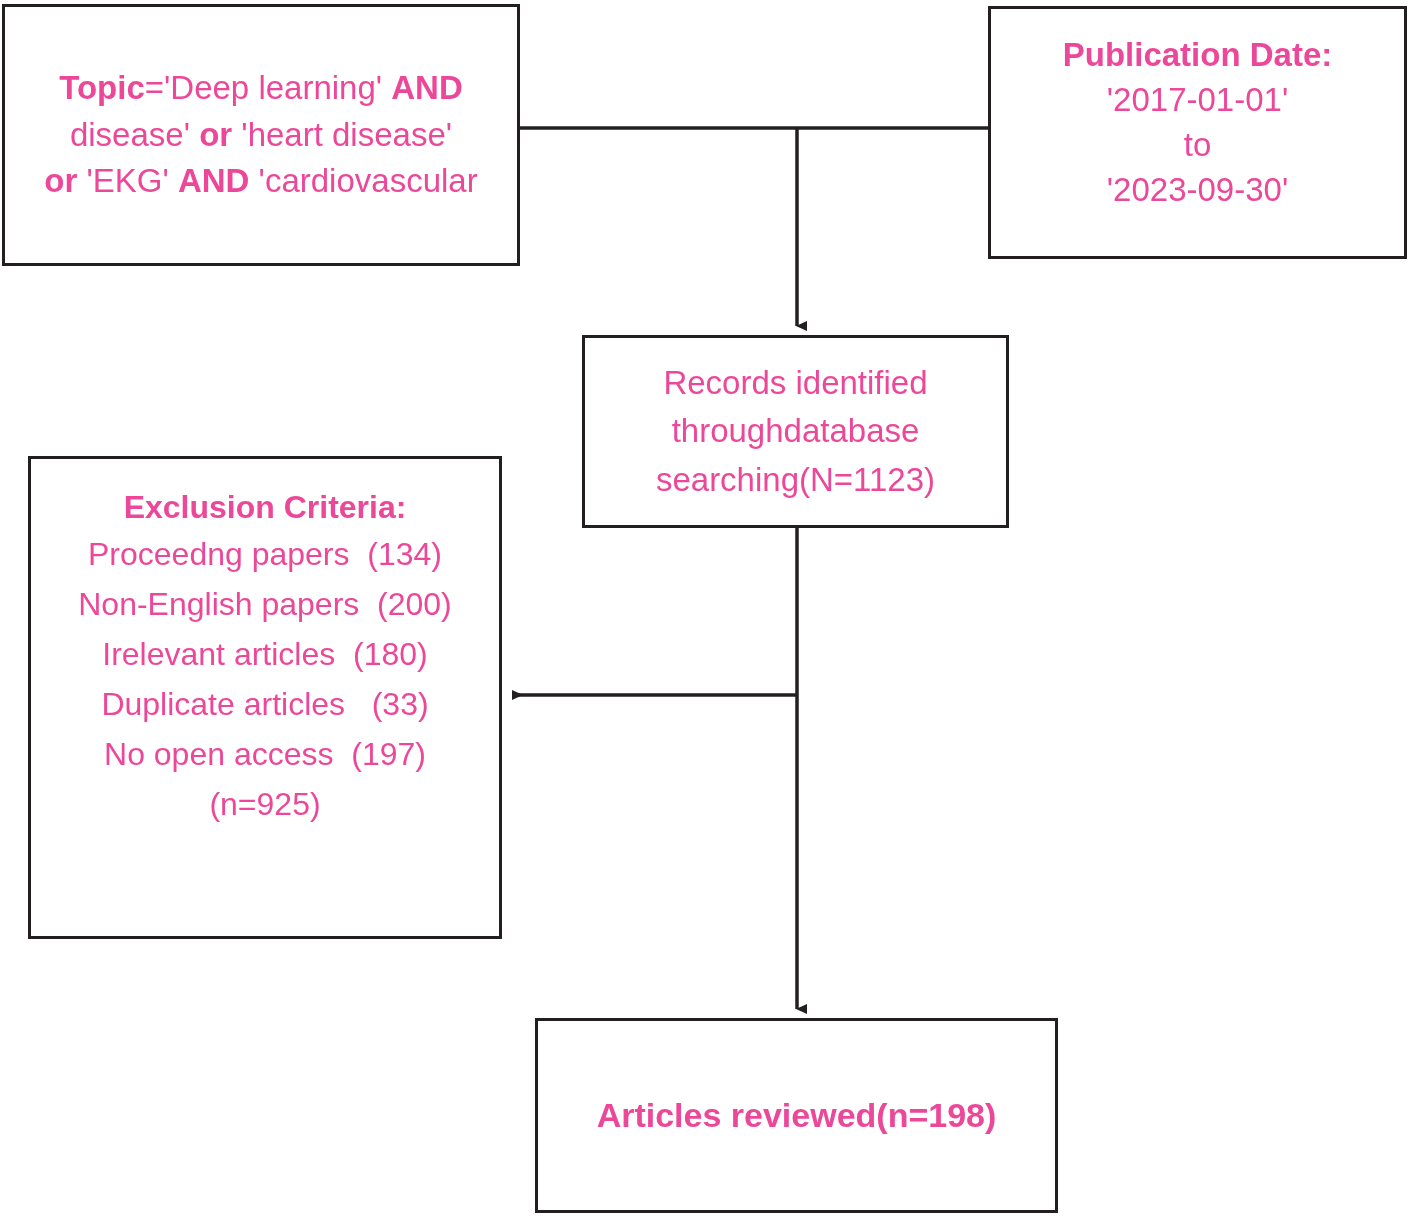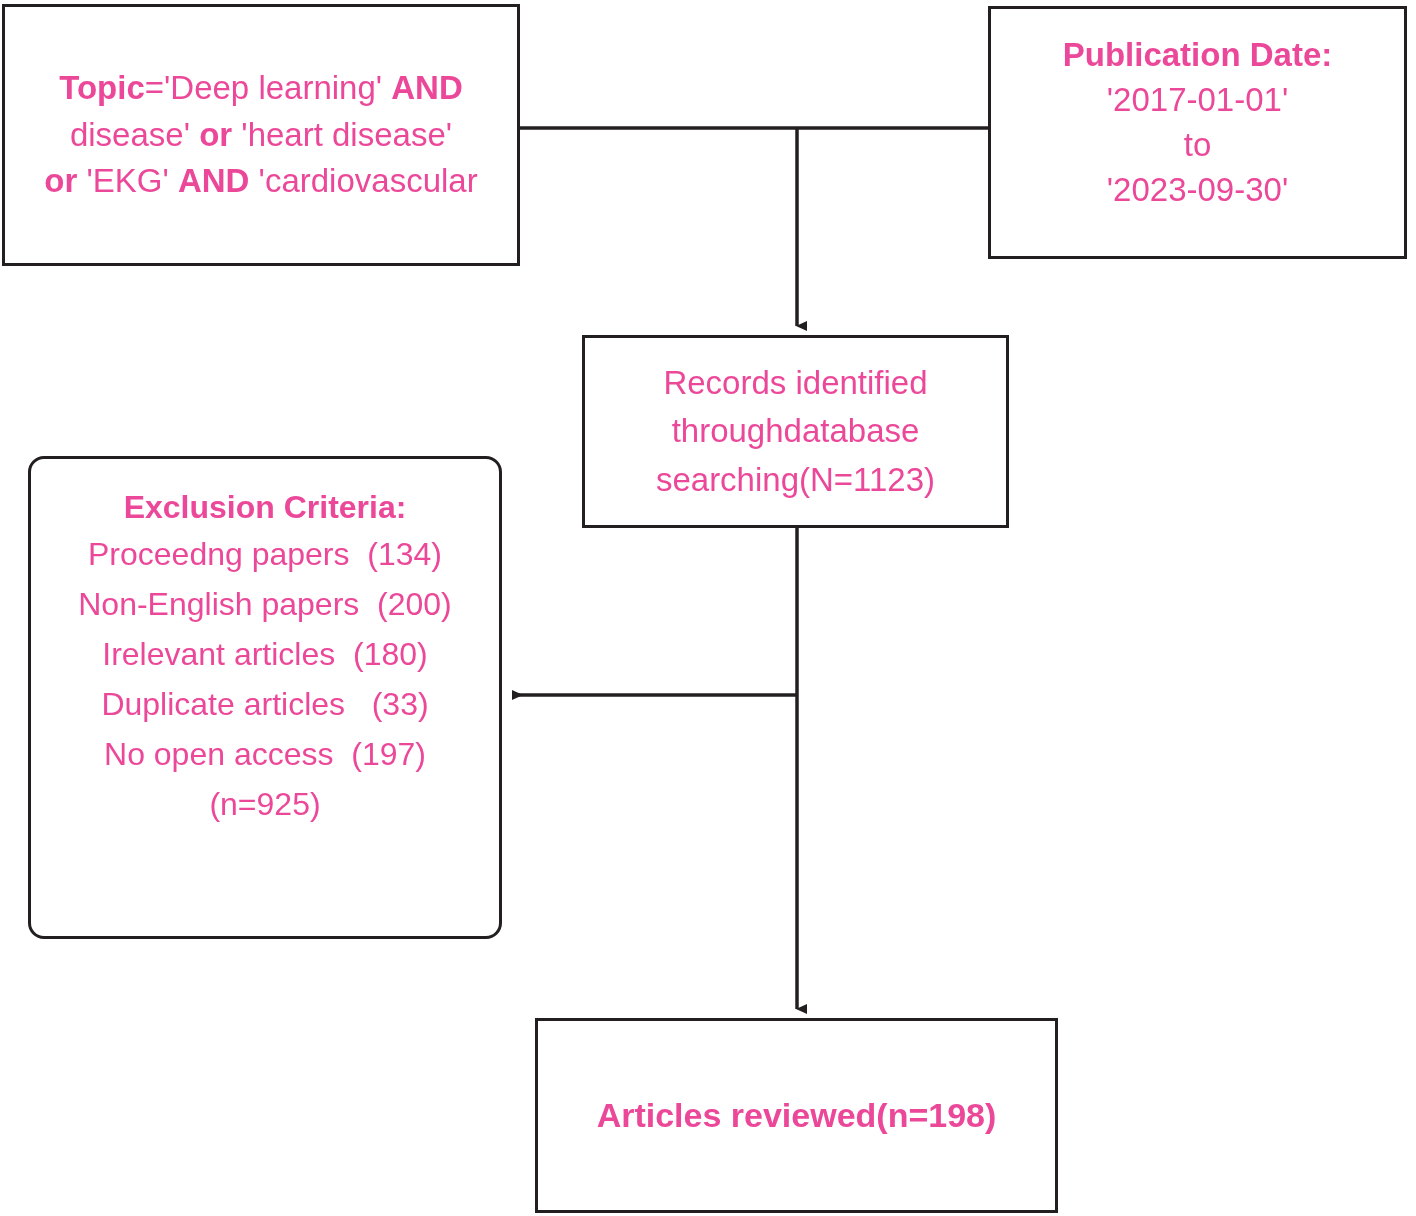--- a/index.html
+++ b/index.html
@@ -63,21 +63,20 @@
     padding: 2px 12px;
     align-items: center;
   }
   #node-records .line { line-height: 1.47; }
 
   #node-exclusion {
     left: 28px; top: 456px; width: 474px; height: 483px;
     font-size: 32px;
     padding: 4px 8px;
     justify-content: flex-start;
-    border-radius: 16px;
   }
   #node-exclusion .line { line-height: 1.0; padding: 0; }
   #node-exclusion .title { margin-top: 28px; margin-bottom: 6px; font-size: 32px; }
   #node-exclusion .crit { height: 50px; line-height: 50px; }
 
   #node-articles {
     left: 535px; top: 1018px; width: 523px; height: 195px;
     font-size: 34px;
     text-align: center;
   }

